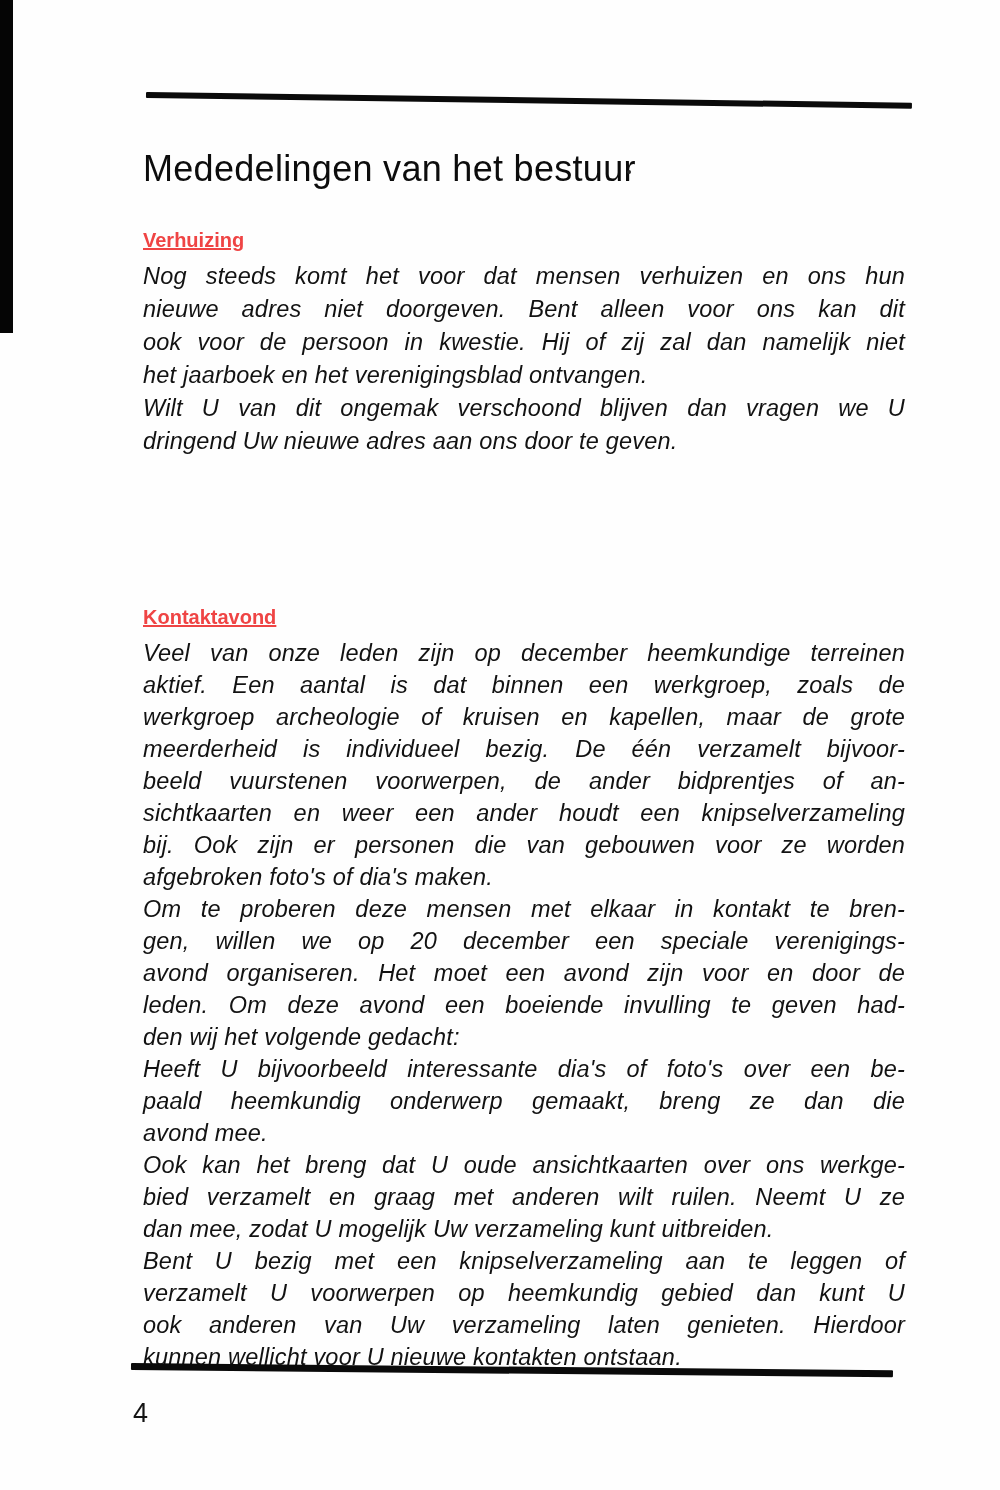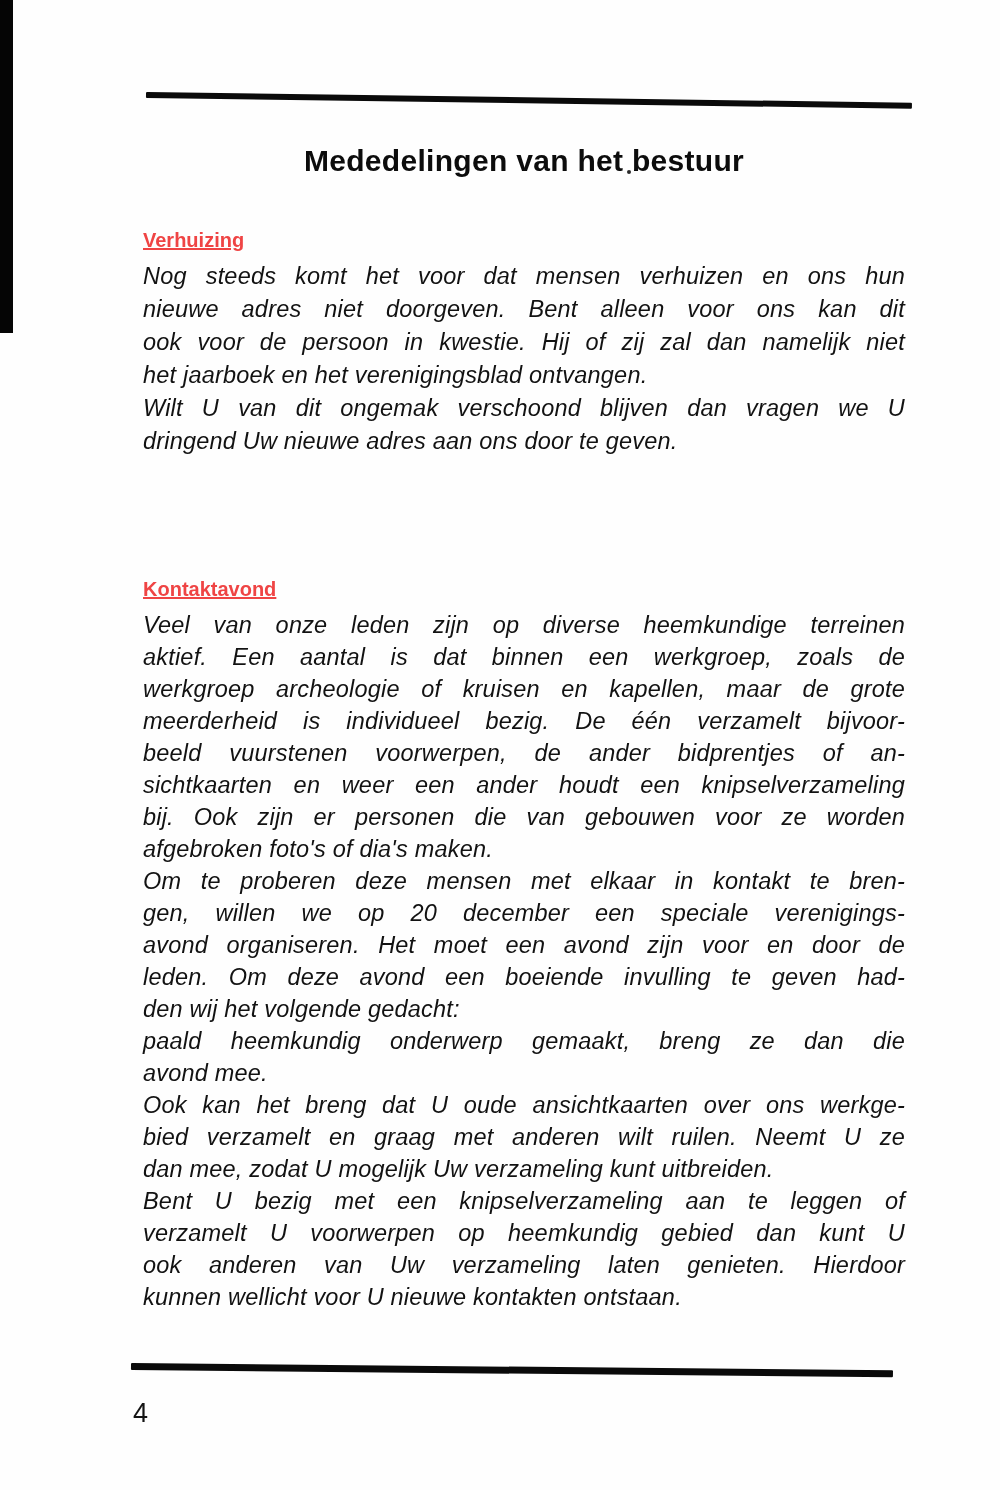--- a/index.html
+++ b/index.html
@@ -20,31 +20,31 @@
   .rule-top{
     left:146px;top:92px;width:766px;height:6px;
     transform:rotate(0.8deg);transform-origin:left center;
   }
   .rule-bottom{
     left:131px;top:1363px;width:762px;height:7px;
     transform:rotate(0.55deg);transform-origin:left center;
   }
   .doc-title{
     position:absolute;left:143px;top:124px;width:762px;
-    text-align:center;
-    font-size:30px;font-weight:bold;letter-spacing:0.3px;
+    text-align:left;
+    font-size:36px;font-weight:normal;letter-spacing:0.3px;
     color:#0c0c0c;
   }
   .title-speck{
     position:absolute;left:627px;top:170px;width:4px;height:4px;
     background:#2a2a2a;border-radius:50%;
   }
   .section{position:absolute;left:143px;width:762px;}
   .section-verhuizing{top:222px;}
-  .section-kontaktavond{top:571px;}
+  .section-kontaktavond{top:599px;}
   .section h2{
     margin:0 0 2px 0;
     font-size:20px;font-weight:bold;line-height:36px;
     color:#ef4444;
     text-decoration:underline;
   }
   .line{
     font-size:23.5px;
     letter-spacing:0.2px;
     color:#121212;
@@ -81,33 +81,34 @@
         <div class="line">ook voor de persoon in kwestie. Hij of zij zal dan namelijk niet</div>
         <div class="line last">het jaarboek en het verenigingsblad ontvangen.</div>
         <div class="line">Wilt U van dit ongemak verschoond blijven dan vragen we U</div>
         <div class="line last">dringend Uw nieuwe adres aan ons door te geven.</div>
       </div>
   </div>
 
   <div class="section section-kontaktavond">
     <h2>Kontaktavond</h2>
     <div class="para-group">
-        <div class="line">Veel van onze leden zijn op diverse heemkundige terreinen</div>
+        <div class="line">Veel van onze leden zijn op december heemkundige terreinen</div>
         <div class="line">aktief. Een aantal is dat binnen een werkgroep, zoals de</div>
         <div class="line">werkgroep archeologie of kruisen en kapellen, maar de grote</div>
         <div class="line">meerderheid is individueel bezig. De één verzamelt bijvoor-</div>
         <div class="line">beeld vuurstenen voorwerpen, de ander bidprentjes of an-</div>
         <div class="line">sichtkaarten en weer een ander houdt een knipselverzameling</div>
         <div class="line">bij. Ook zijn er personen die van gebouwen voor ze worden</div>
         <div class="line last">afgebroken foto's of dia's maken.</div>
         <div class="line">Om te proberen deze mensen met elkaar in kontakt te bren-</div>
         <div class="line">gen, willen we op 20 december een speciale verenigings-</div>
         <div class="line">avond organiseren. Het moet een avond zijn voor en door de</div>
         <div class="line">leden. Om deze avond een boeiende invulling te geven had-</div>
         <div class="line last">den wij het volgende gedacht:</div>
+        <div class="line">Heeft U bijvoorbeeld interessante dia's of foto's over een be-</div>
         <div class="line">paald heemkundig onderwerp gemaakt, breng ze dan die</div>
         <div class="line last">avond mee.</div>
         <div class="line">Ook kan het breng dat U oude ansichtkaarten over ons werkge-</div>
         <div class="line">bied verzamelt en graag met anderen wilt ruilen. Neemt U ze</div>
         <div class="line last">dan mee, zodat U mogelijk Uw verzameling kunt uitbreiden.</div>
         <div class="line">Bent U bezig met een knipselverzameling aan te leggen of</div>
         <div class="line">verzamelt U voorwerpen op heemkundig gebied dan kunt U</div>
         <div class="line">ook anderen van Uw verzameling laten genieten. Hierdoor</div>
         <div class="line last">kunnen wellicht voor U nieuwe kontakten ontstaan.</div>
       </div>

